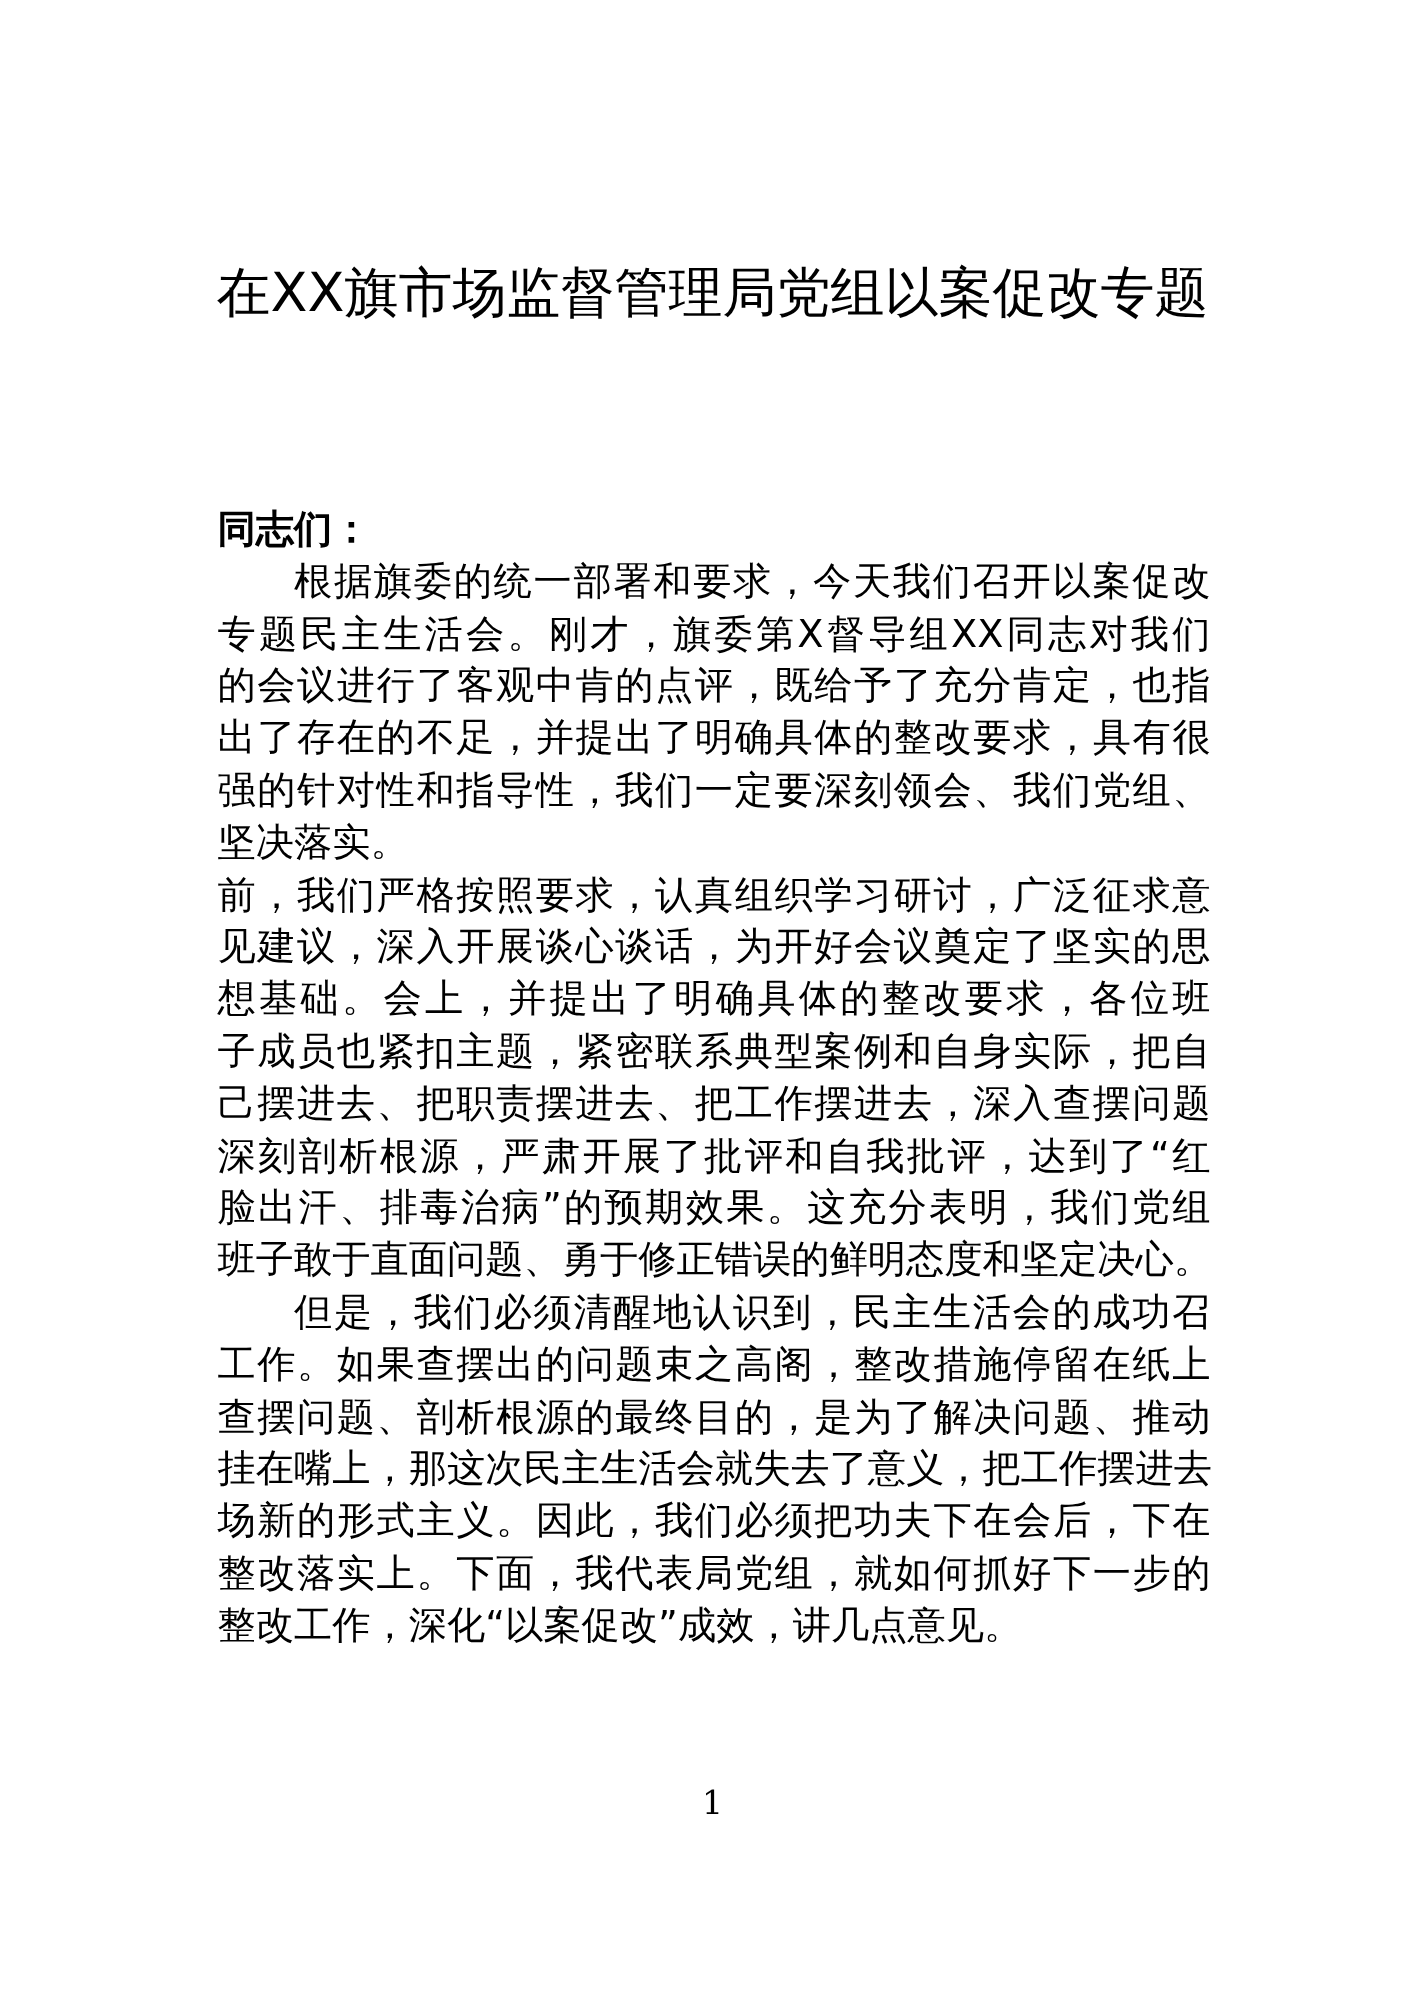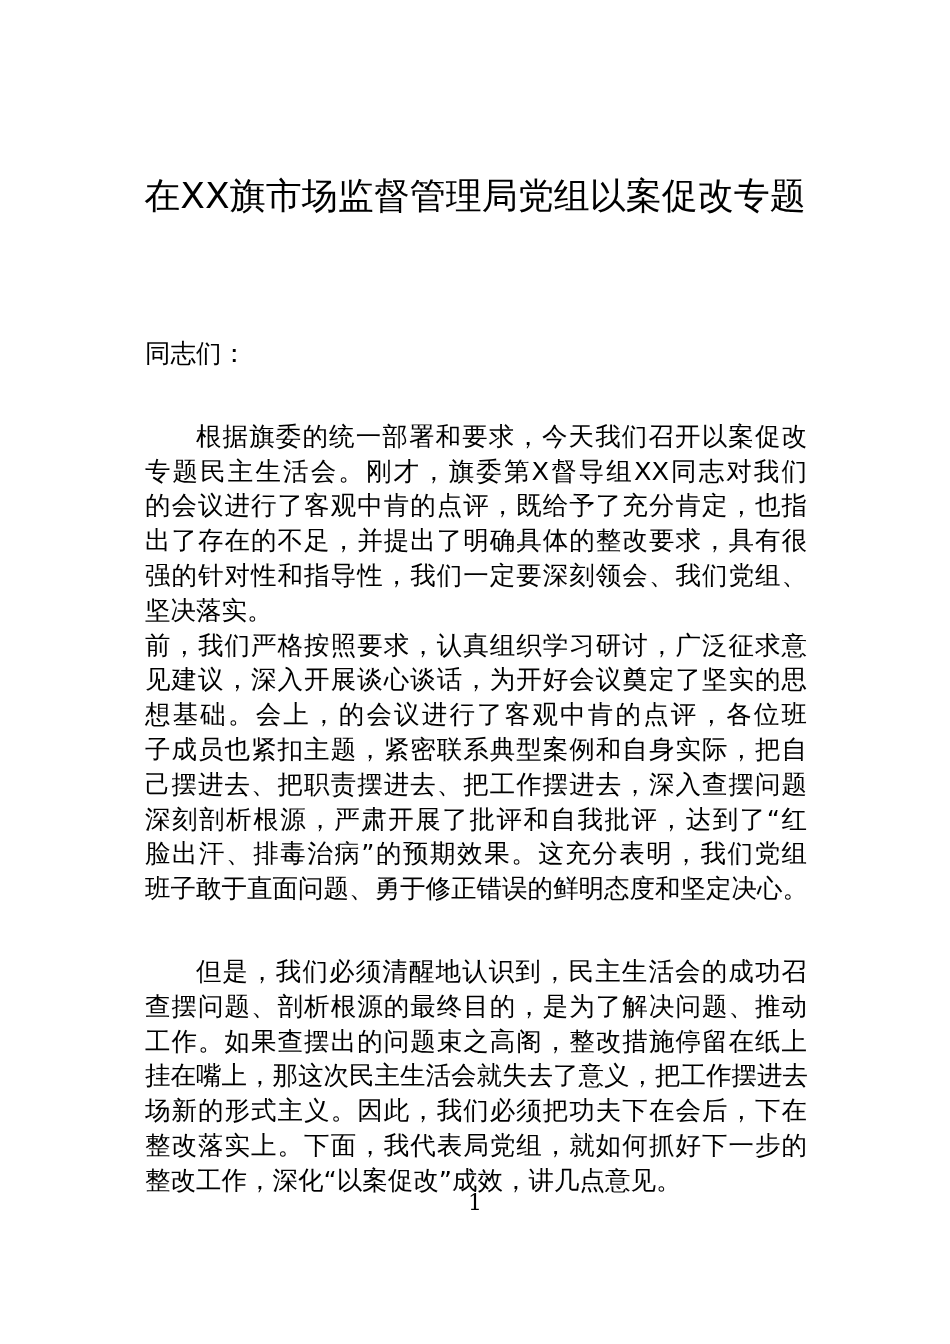--- a/index.html
+++ b/index.html
@@ -48,26 +48,26 @@
     text-align: justify;
     text-align-last: justify;
     height: 34.8px;
     overflow: visible;
   }
   .line.last {
     text-align-last: left;
   }
   .line.indent {
     padding-left: 51px;
-    margin-top: 48px;
   }
   .salutation {
     display: block;
     white-space: nowrap;
     height: 34.8px;
+    font-weight: bold;
   }
   .page-number {
     position: absolute;
     left: 0;
     width: 950px;
     top: 1188px;
     text-align: center;
     font-family: "DejaVu Serif", "Liberation Serif", serif;
     font-size: 22px;
     line-height: 30px;
@@ -88,32 +88,32 @@
       <span class="line">专题民主生活会。刚才，旗委第X督导组XX同志对我们</span>
       <span class="line">的会议进行了客观中肯的点评，既给予了充分肯定，也指</span>
       <span class="line">出了存在的不足，并提出了明确具体的整改要求，具有很</span>
       <span class="line">强的针对性和指导性，我们一定要深刻领会、我们党组、</span>
       <span class="line last">坚决落实。</span>
     </div>
 
     <div>
       <span class="line">前，我们严格按照要求，认真组织学习研讨，广泛征求意</span>
       <span class="line">见建议，深入开展谈心谈话，为开好会议奠定了坚实的思</span>
-      <span class="line">想基础。会上，的会议进行了客观中肯的点评，各位班</span>
+      <span class="line">想基础。会上，并提出了明确具体的整改要求，各位班</span>
       <span class="line">子成员也紧扣主题，紧密联系典型案例和自身实际，把自</span>
       <span class="line">己摆进去、把职责摆进去、把工作摆进去，深入查摆问题</span>
       <span class="line">深刻剖析根源，严肃开展了批评和自我批评，达到了“红</span>
       <span class="line">脸出汗、排毒治病”的预期效果。这充分表明，我们党组</span>
       <span class="line last">班子敢于直面问题、勇于修正错误的鲜明态度和坚定决心。</span>
     </div>
 
     <div>
       <span class="line indent">但是，我们必须清醒地认识到，民主生活会的成功召</span>
+      <span class="line">工作。如果查摆出的问题束之高阁，整改措施停留在纸上</span>
       <span class="line">查摆问题、剖析根源的最终目的，是为了解决问题、推动</span>
-      <span class="line">工作。如果查摆出的问题束之高阁，整改措施停留在纸上</span>
       <span class="line">挂在嘴上，那这次民主生活会就失去了意义，把工作摆进去</span>
       <span class="line">场新的形式主义。因此，我们必须把功夫下在会后，下在</span>
       <span class="line">整改落实上。下面，我代表局党组，就如何抓好下一步的</span>
       <span class="line last">整改工作，深化“以案促改”成效，讲几点意见。</span>
     </div>
   </div>
 
   <div class="page-number">1</div>
 </div>
 

